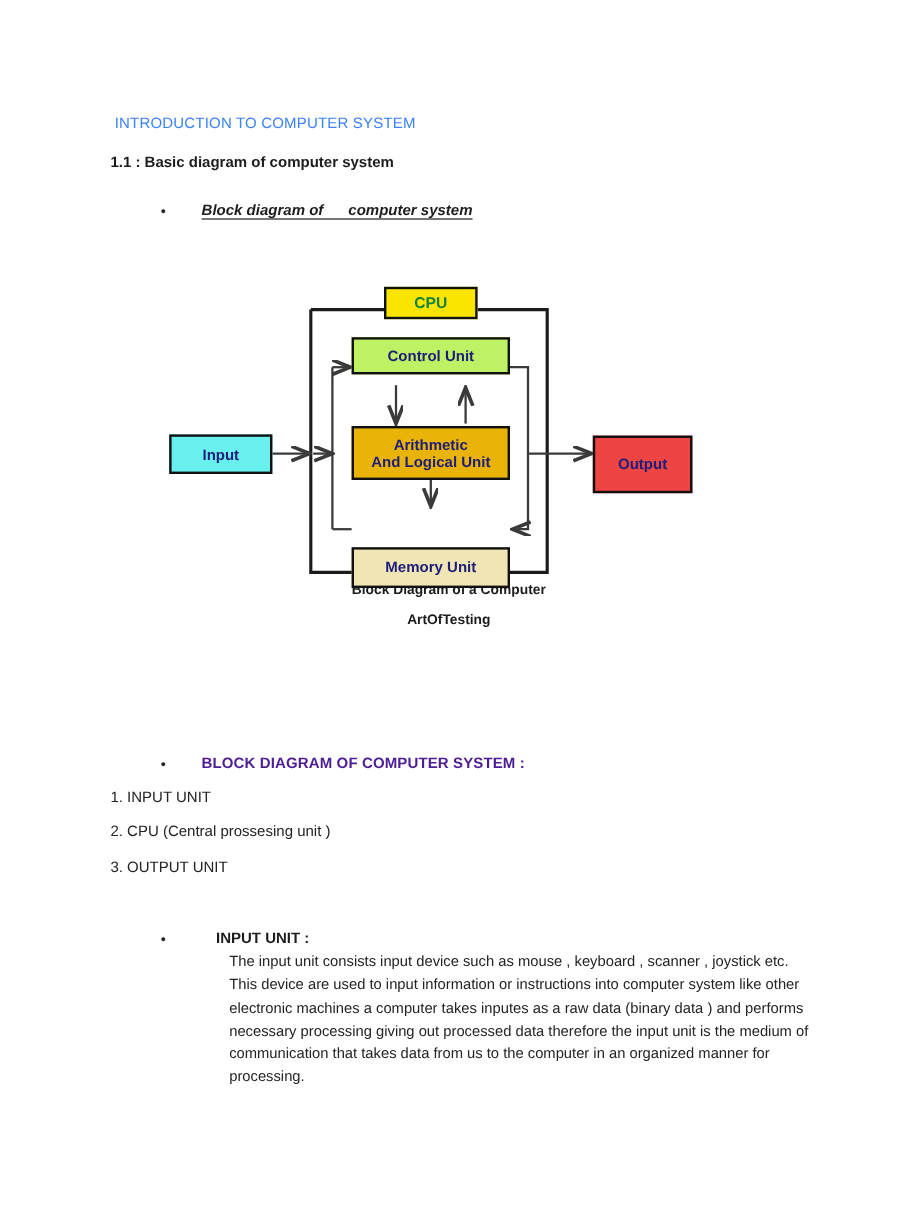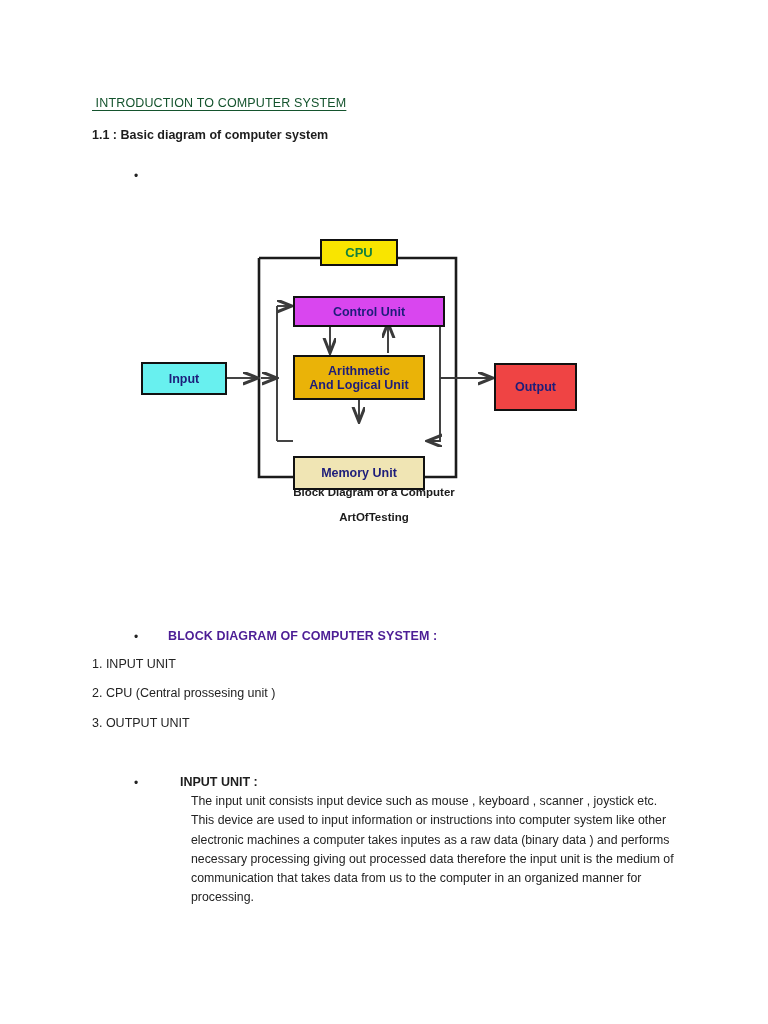--- a/index.html
+++ b/index.html
@@ -19,22 +19,21 @@
   .page { position: absolute; inset: 0; }
 
   
   .doc-title {
     position: absolute;
     left: 92px;
     top: 96px;
     font-size: 12.5px;
     font-weight: 400;
     letter-spacing: .15px;
-    color: #14532d;
-    text-decoration: underline;
+    color: #3b82f6;
     text-underline-offset: 3px;
     white-space: pre;
   }
   .section-heading {
     position: absolute;
     left: 92px;
     top: 128px;
     font-size: 12.5px;
     font-weight: 700;
     color: #1d1d1d;
@@ -133,22 +132,22 @@
     pointer-events: auto;
   }
   .cpu-box {
     left: 320px; top: 239px; width: 78px; height: 27px;
     background: #f9e500;
     font-size: 13px;
     color: #15803d;
     z-index: 5;
   }
   .control-box {
-    left: 293px; top: 296px; width: 152px; height: 31px;
-    background: #d946ef;
+    left: 293px; top: 281px; width: 132px; height: 31px;
+    background: #bef264;
     z-index: 4;
   }
   .alu-box {
     left: 293px; top: 355px; width: 132px; height: 45px;
     background: #eab308;
     z-index: 4;
   }
   .memory-box {
     left: 293px; top: 424px; width: 132px; height: 34px;
     background: #f0e5b4;
@@ -183,20 +182,21 @@
 <body>
 
 <div class="page">
 
   <div class="doc-title"> INTRODUCTION TO COMPUTER SYSTEM</div>
 
   <div class="section-heading">1.1 : Basic diagram of computer system</div>
 
   <div class="bullet-row sub-bullet">
     <span class="bullet-dot"></span>
+    <span class="bullet-text">Block diagram of      computer system</span>
   </div>
 
   <div class="diagram">
 
     <svg class="dg-svg" width="768" height="1024">
       <defs>
         <marker id="ah" markerWidth="9" markerHeight="9" refX="8" refY="3.2" orient="auto">
           <path d="M0,0 L8,3.2 L0,6.4" fill="none" stroke="#3a3a3a" stroke-width="1.6"></path>
         </marker>
       </defs>

